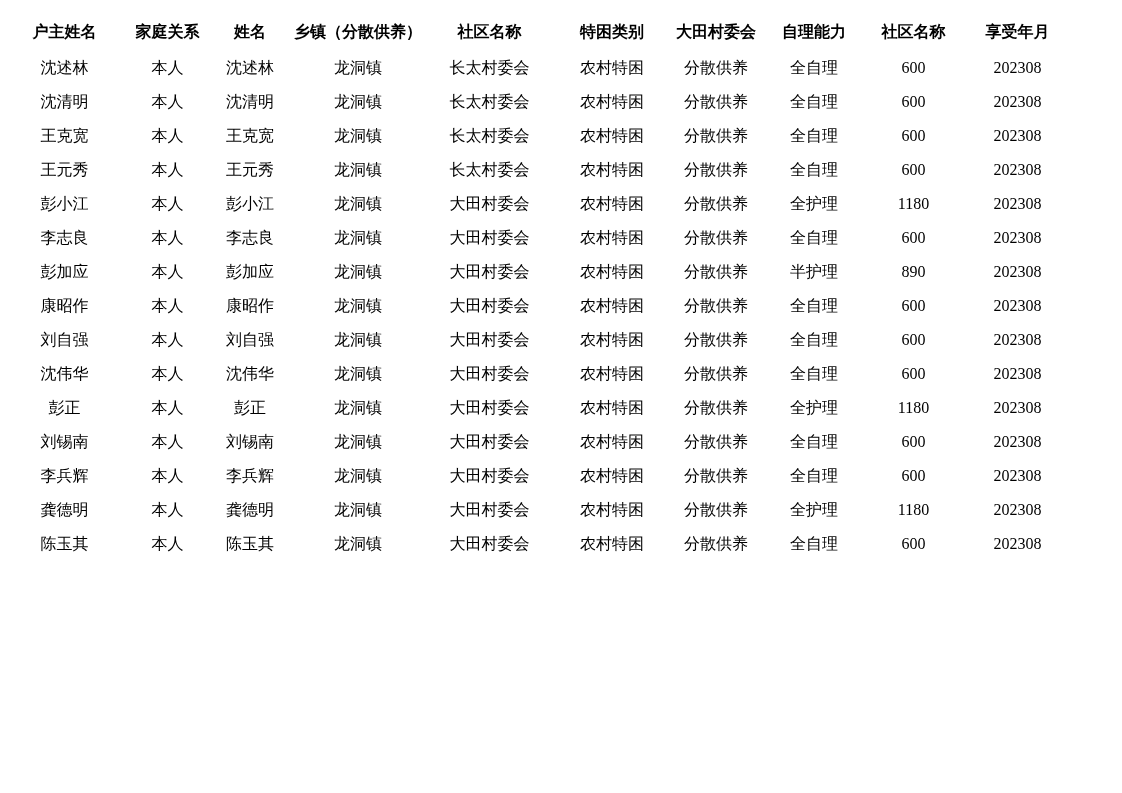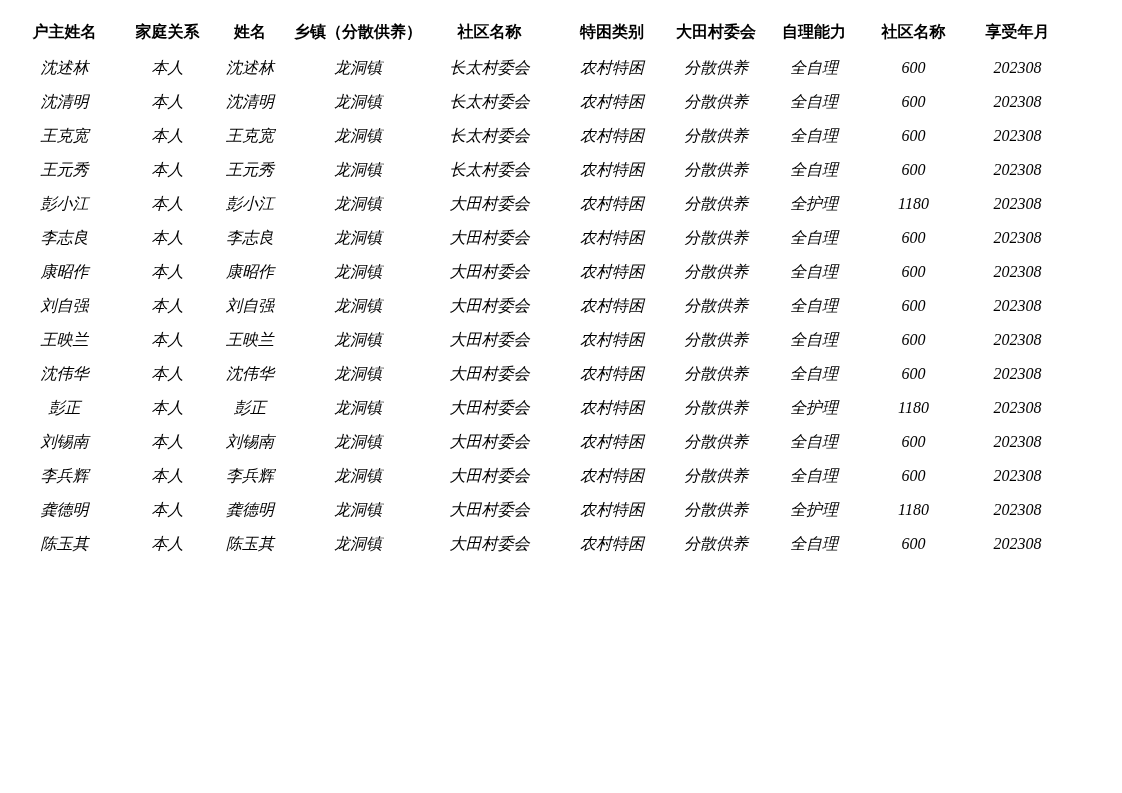--- a/index.html
+++ b/index.html
@@ -36,21 +36,21 @@
     vertical-align: middle;
     font-size: 16px;
     line-height: 1;
     white-space: nowrap;
     overflow: hidden;
   }
   table.doc-table thead tr { height: 38px; }
   table.doc-table th {
     font-weight: bold;
   }
-  table.doc-table tbody tr { height: 34px; font-style: italic; }
+  table.doc-table tbody tr { height: 34px; }
 </style>
 </head>
 <body>
 
 <div>
   <table class="doc-table">
     <colgroup>
       <col class="c1">
         <col class="c2">
         <col class="c3">
@@ -143,47 +143,47 @@
           <td>李志良</td>
           <td>龙洞镇</td>
           <td>大田村委会</td>
           <td>农村特困</td>
           <td>分散供养</td>
           <td>全自理</td>
           <td>600</td>
           <td>202308</td>
         </tr>
         <tr>
+          <td>彭加应</td>
+          <td>本人</td>
+          <td>彭加应</td>
+          <td>龙洞镇</td>
+          <td>大田村委会</td>
+          <td>农村特困</td>
+          <td>分散供养</td>
+          <td>半护理</td>
+          <td>890</td>
+          <td>202308</td>
+        </tr>
+        <tr>
           <td>康昭作</td>
           <td>本人</td>
           <td>康昭作</td>
           <td>龙洞镇</td>
           <td>大田村委会</td>
           <td>农村特困</td>
           <td>分散供养</td>
           <td>全自理</td>
           <td>600</td>
           <td>202308</td>
         </tr>
         <tr>
           <td>刘自强</td>
           <td>本人</td>
           <td>刘自强</td>
-          <td>龙洞镇</td>
-          <td>大田村委会</td>
-          <td>农村特困</td>
-          <td>分散供养</td>
-          <td>全自理</td>
-          <td>600</td>
-          <td>202308</td>
-        </tr>
-        <tr>
-          <td>王映兰</td>
-          <td>本人</td>
-          <td>王映兰</td>
           <td>龙洞镇</td>
           <td>大田村委会</td>
           <td>农村特困</td>
           <td>分散供养</td>
           <td>全自理</td>
           <td>600</td>
           <td>202308</td>
         </tr>
         <tr>
           <td>沈伟华</td>

